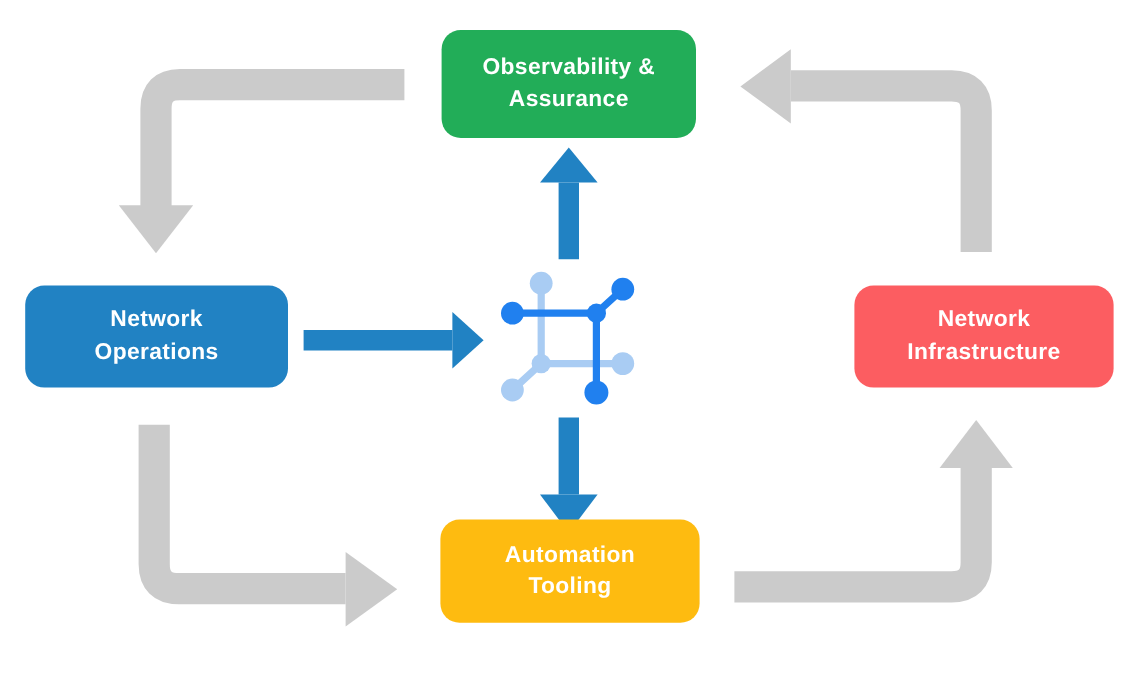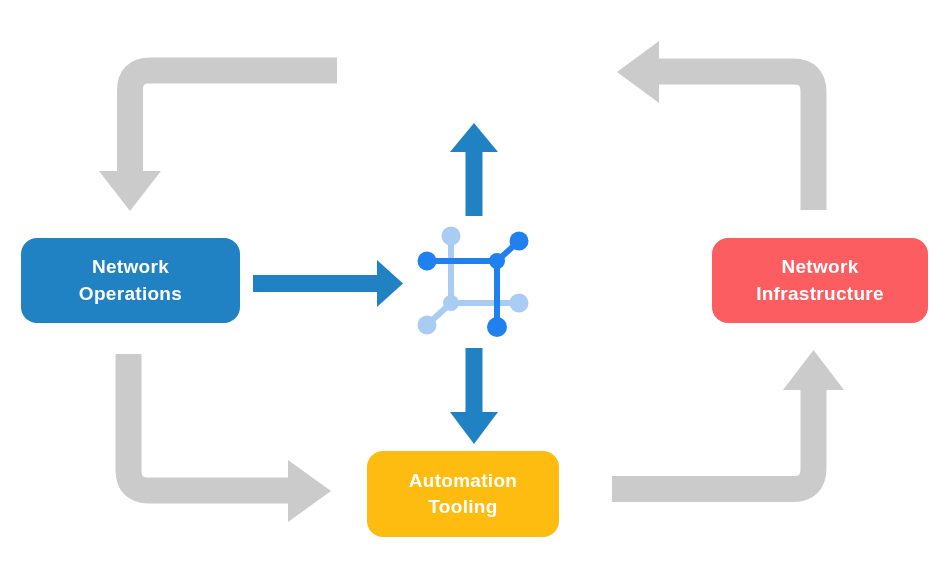--- a/index.html
+++ b/index.html
@@ -23,21 +23,21 @@
     color: var(--label-text, #ffffff);
     font-size: 19px;
     font-weight: 600;
     line-height: 1.38;
     letter-spacing: 0.3px;
     white-space: pre-line;
   }
   .node-observability { left: 368px; top: 25px;  width: 212px; height: 90px; background: var(--green,  #22ad58); }
   .node-operations    { left: 21px;  top: 238px; width: 219px; height: 85px; background: var(--blue,   #2182c3); }
   .node-infrastructure{ left: 712px; top: 238px; width: 216px; height: 85px; background: var(--red,    #fc5d61); }
-  .node-automation    { left: 367px; top: 451px; width: 192px; height: 86px; background: var(--yellow, #febb10); }
+  .node-automation    { left: 367px; top: 433px; width: 216px; height: 86px; background: var(--yellow, #febb10); }
 
   .cycle-path { fill: none; stroke: var(--arrow-gray, #cbcbcb); stroke-width: 26; }
   .cycle-head { fill: var(--arrow-gray, #cbcbcb); stroke: none; }
 
   .flow-path { fill: none; stroke: var(--flow-blue, #2182c3); stroke-width: 17; }
   .flow-head { fill: var(--flow-blue, #2182c3); stroke: none; }
 
   .icon-line-dark  { fill: none; stroke: var(--icon-dark-blue,  #2080ef); stroke-width: 6; stroke-linecap: round; }
   .icon-line-light { fill: none; stroke: var(--icon-light-blue, #a9ccf3); stroke-width: 6; stroke-linecap: round; }
   .icon-dot-dark  { fill: var(--icon-dark-blue,  #2080ef); }
@@ -91,20 +91,22 @@
       <path class="icon-line-dark" d="M427 261 H497"></path>
       <path class="icon-line-dark" d="M497 261 V327"></path>
       <path class="icon-line-dark" d="M497 261 L519 241"></path>
       <circle class="icon-dot-dark" cx="427" cy="261" r="9.5"></circle>
       <circle class="icon-dot-dark" cx="519" cy="241" r="9.5"></circle>
       <circle class="icon-dot-dark" cx="497" cy="327" r="10"></circle>
       <circle class="icon-dot-dark" cx="497" cy="261" r="8"></circle>
     </g>
   </svg>
 
+  <div class="node node-observability">Observability &amp;
+Assurance</div>
 
   <div class="node node-operations">Network
 Operations</div>
 
   <div class="node node-infrastructure">Network
 Infrastructure</div>
 
   <div class="node node-automation">Automation
 Tooling</div>
 

